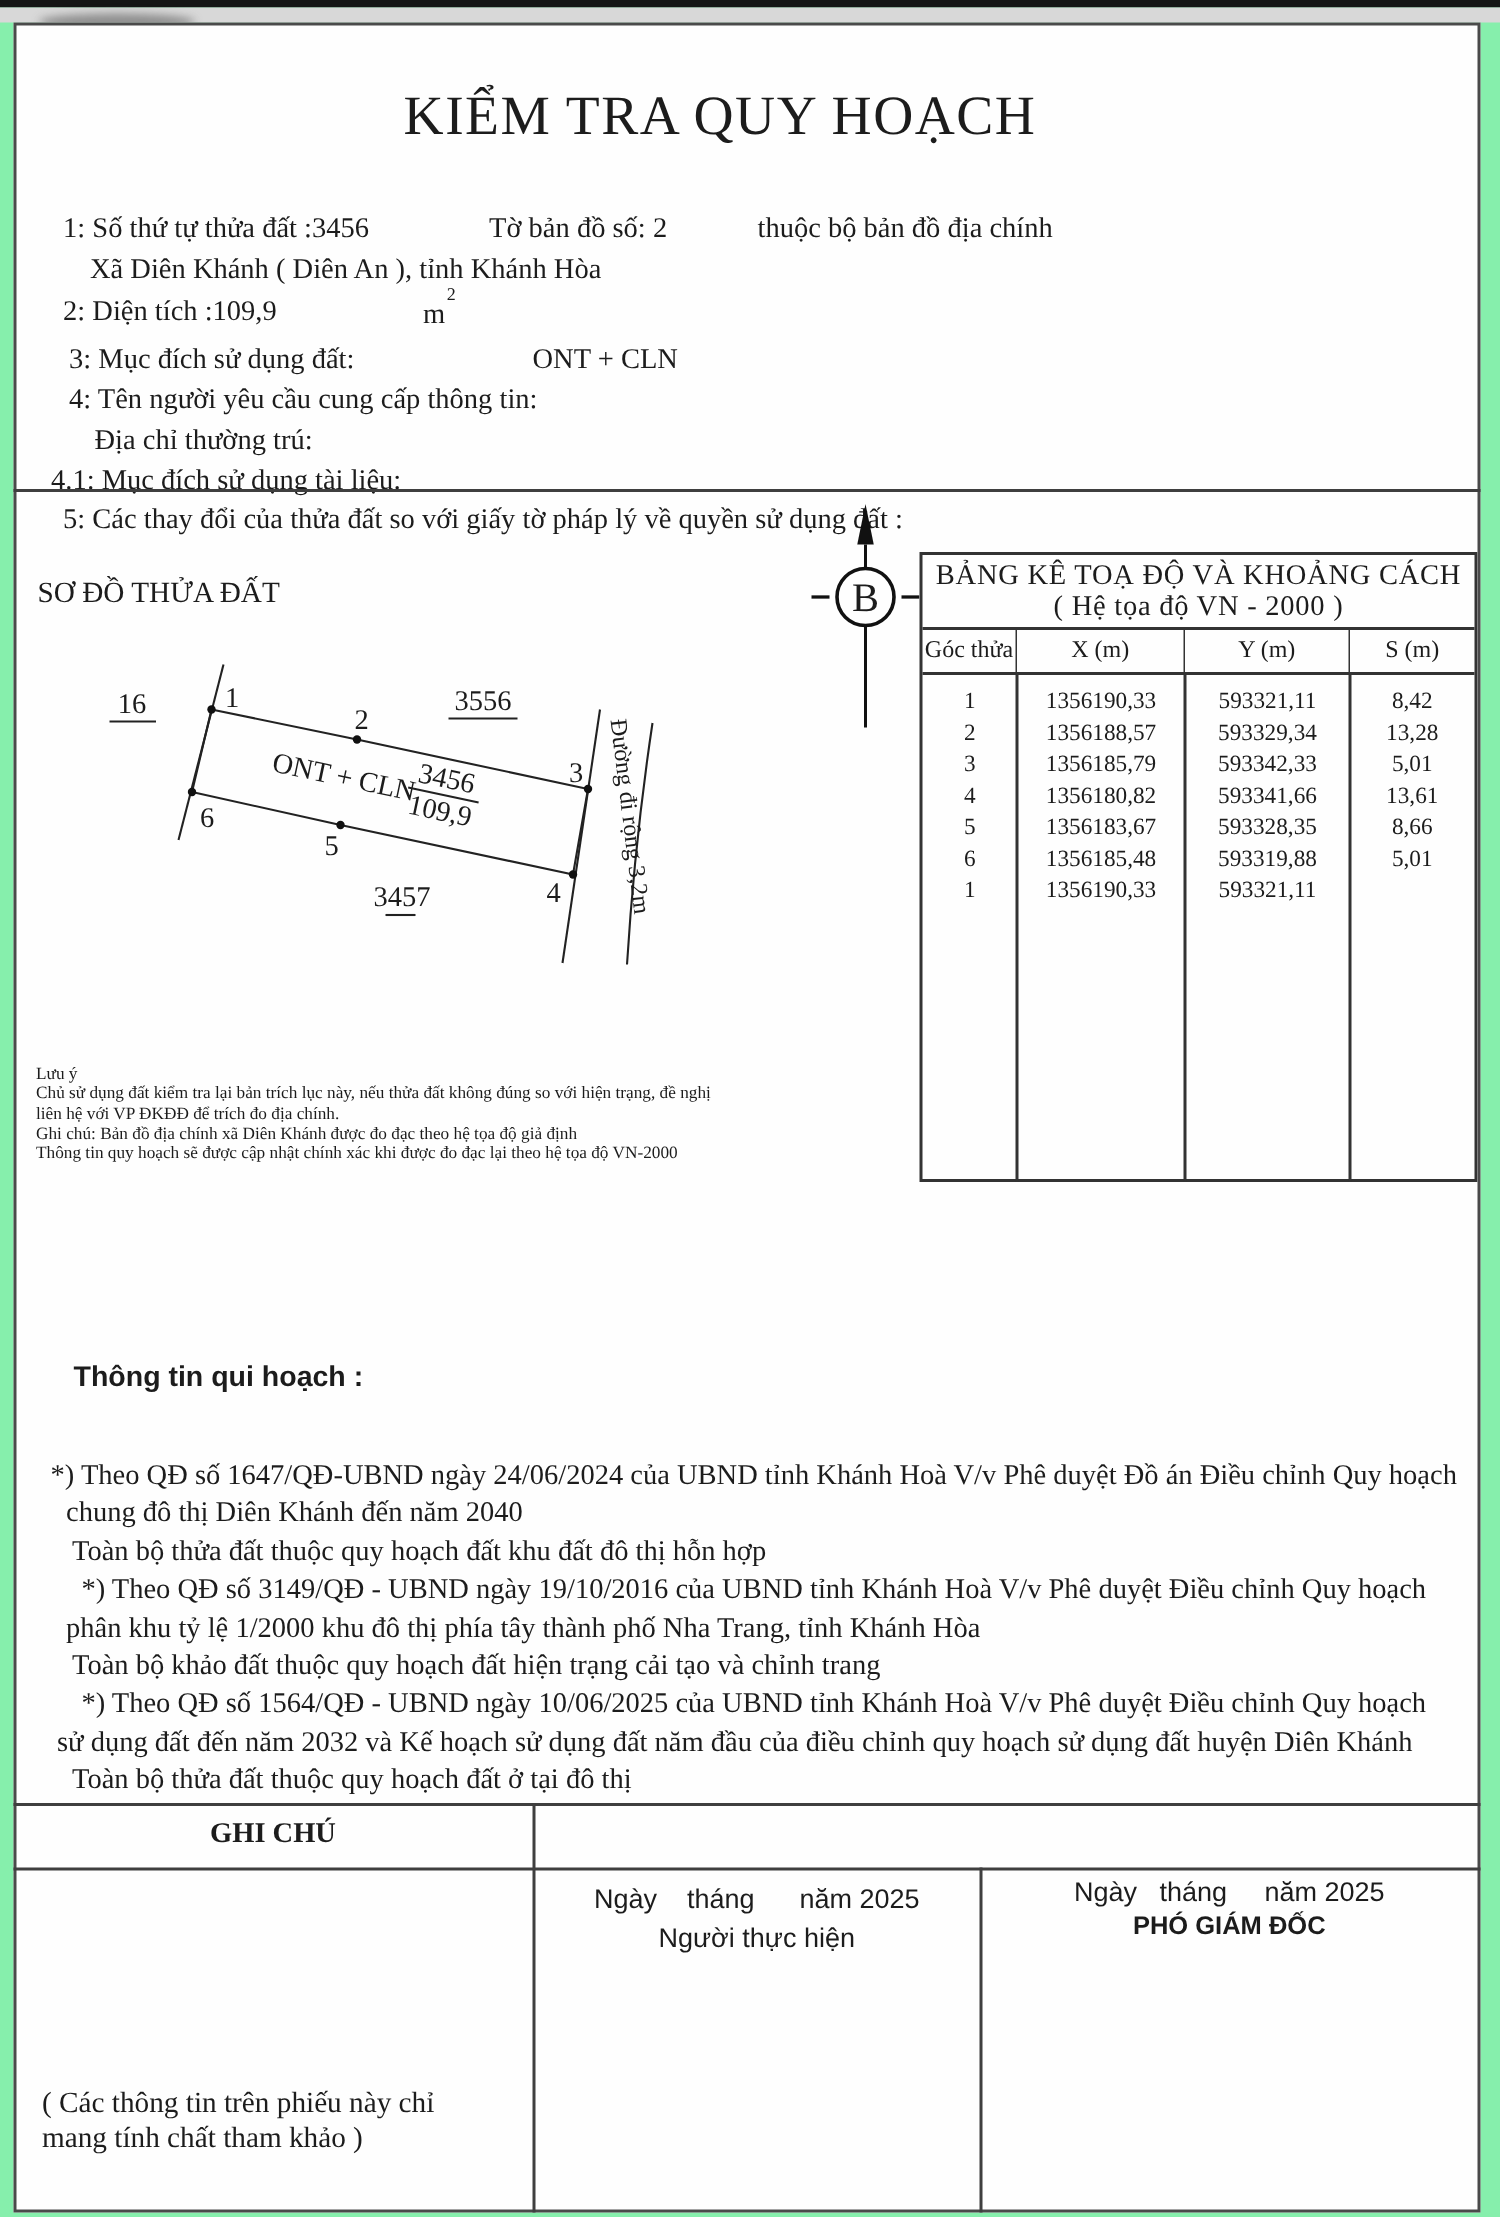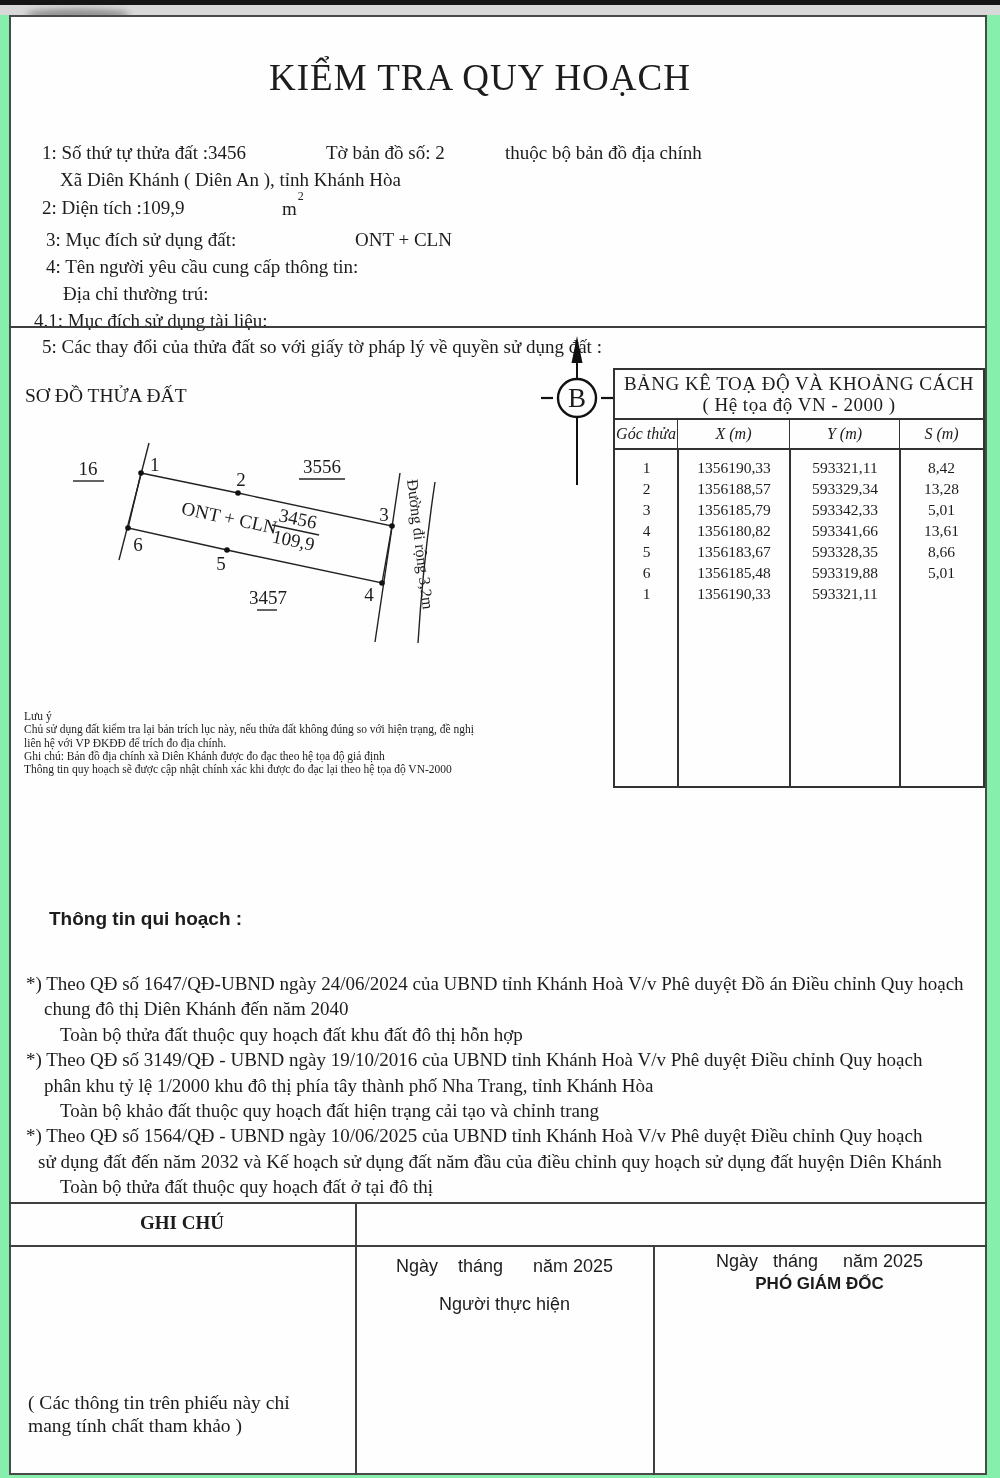--- a/index.html
+++ b/index.html
@@ -15,42 +15,42 @@
   #doc-title{left:0;top:56px;width:960px;text-align:center;font-size:37px;letter-spacing:1px;}
   .fline{font-size:19px;white-space:nowrap;margin-top:39px;}
   sup.m2{font-size:12px;position:relative;top:-8px;left:1px;}
   .hline{background:#3f3f3f;height:2px;}
   .vline{background:#3f3f3f;width:2px;}
   
   #coord-table{left:613px;top:328px;width:372px;height:420px;border:2px solid #333;box-sizing:border-box;background:#fefefe;margin-top:40px;}
   #coord-title{padding-top:3px;text-align:center;font-size:19px;letter-spacing:.5px;line-height:21px;border-bottom:2px solid #333;padding-bottom:3px;}
   .trow{display:grid;grid-template-columns:63px 112px 110px 1fr;}
   #coord-head{height:28px;border-bottom:2px solid #333;font-size:16px;}
-  #coord-head .c{display:flex;align-items:center;justify-content:center;font-style:italic;}
+  #coord-head .c{display:flex;align-items:center;justify-content:center;}
   #coord-body{position:relative;height:338px;}
   .colline{position:absolute;top:0;bottom:0;width:1.5px;background:#333;}
   #coord-head .c1,#coord-head .c2,#coord-head .c3{border-right:1.5px solid #333;}
   #coord-rows{padding-top:9px;}
   #coord-rows .trow{height:21px;font-size:15.5px;}
   #coord-rows .c{text-align:center;}
   
   #notes{left:24px;top:710px;font-size:11.5px;line-height:13.3px;white-space:nowrap;}
   
   #plan-title{left:36px;top:908px;font-size:19px;font-weight:bold;margin-left:13px;}
   #plan-lines{left:0;top:971px;width:990px;font-size:19px;line-height:25.4px;white-space:nowrap;}
-  .ind0{padding-left:26px;}
+  .ind0{padding-left:15px;text-align:center;}
   .ind1{padding-left:44px;}
-  .ind2{padding-left:60px;}
+  .ind2{padding-left:48px;}
   
   .pre{white-space:pre;}
   #foot-ghichu{left:9px;top:1212px;width:346px;text-align:center;font-size:19px;font-weight:bold;}
   #foot-mid{left:356px;top:1256px;width:297px;text-align:center;}
   #foot-right{left:654px;top:1251px;width:331px;text-align:center;}
   .date-line{font-size:18px;}
-  .role-line{font-size:18px;margin-top:17px;}
+  .role-line{font-size:18px;margin-top:5px;}
   .dir-line{font-size:17px;font-weight:bold;margin-top:2px;}
   #foot-disclaimer{left:28px;top:1391px;font-size:19.5px;line-height:23px;}
   svg text{font-family:"Liberation Serif",serif;fill:#1c1c1c;}
 </style>
 </head>
 <body>
 
 <div id="page">
 
   <div class="abs" id="top-black"></div>

